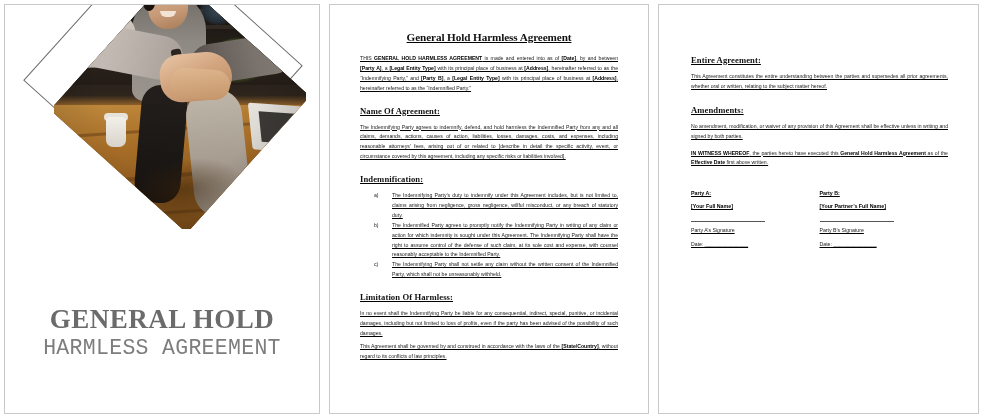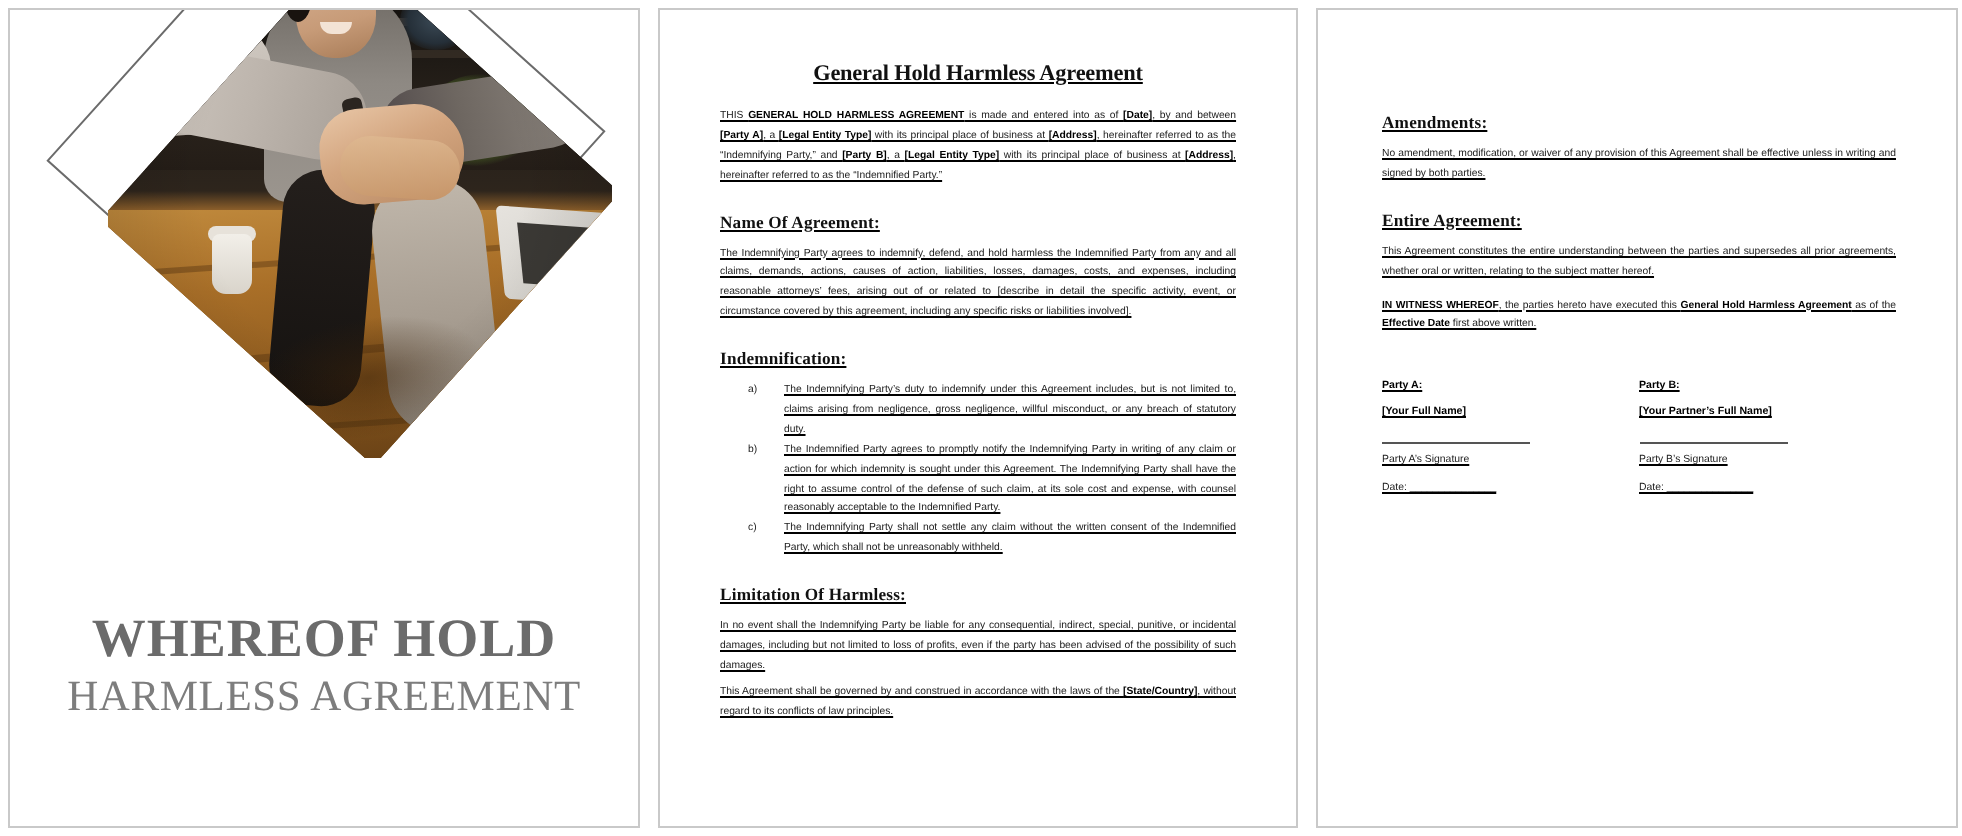--- a/index.html
+++ b/index.html
@@ -222,21 +222,21 @@
   }
   .cover-title {
     font-family: "Liberation Serif", serif;
     font-weight: bold;
     font-size: 27px;
     letter-spacing: 0.5px;
     color: #6b6b6b;
     line-height: 1.05;
   }
   .cover-subtitle {
-    font-family: Liberation Serif, serif;
+    font-family: Liberation Mono, monospace;
     font-weight: 400;
     font-size: 21.5px;
     letter-spacing: 0.3px;
     color: #7d7d7d;
     line-height: 1.3;
     margin-top: 2px;
   }
 
   
   .sheet {
@@ -370,21 +370,21 @@
           <div class="ph ph-arm-sleeve"></div>
           <div class="ph ph-watch"></div>
           <div class="ph ph-hands"></div>
           <div class="ph ph-hand2"></div>
           <div class="ph ph-shadow1"></div>
           <div class="ph ph-vignette"></div>
         </div>
       </div>
     </div>
     <div class="cover-title-wrap">
-      <div class="cover-title">WHEREOF HOLD</div>
+      <div class="cover-title">GENERAL HOLD</div>
       <div class="cover-subtitle">HARMLESS AGREEMENT</div>
     </div>
   </div>
 
   <div class="page page-body">
     <div class="sheet">
       <div class="doc-title">General Hold Harmless Agreement</div>
       <p class="p"><span>THIS </span><b>GENERAL HOLD HARMLESS AGREEMENT</b><span> is made and entered into as of </span><b>[Date]</b><span>, by and between </span><b>[Party A]</b><span>, a </span><b>[Legal Entity Type]</b><span> with its principal place of business at </span><b>[Address]</b><span>, hereinafter referred to as the “Indemnifying Party,” and </span><b>[Party B]</b><span>, a </span><b>[Legal Entity Type]</b><span> with its principal place of business at </span><b>[Address]</b><span>, hereinafter referred to as the “Indemnified Party.”</span></p>
 
       <div>
@@ -409,27 +409,27 @@
       <div>
         <p class="p"><span>This Agreement shall be governed by and construed in accordance with the laws of the </span><b>[State/Country]</b><span>, without regard to its conflicts of law principles.</span></p>
       </div>
     </div>
   </div>
 
   <div class="page page-sign">
     <div class="sheet sheet-sign">
 
       <div>
+        <div class="h2">Entire Agreement:</div>
+        <p class="p">This Agreement constitutes the entire understanding between the parties and supersedes all prior agreements, whether oral or written, relating to the subject matter hereof.</p>
+      </div>
+
+      <div>
         <div class="h2 first">Amendments:</div>
         <p class="p">No amendment, modification, or waiver of any provision of this Agreement shall be effective unless in writing and signed by both parties.</p>
-      </div>
-
-      <div>
-        <div class="h2">Entire Agreement:</div>
-        <p class="p">This Agreement constitutes the entire understanding between the parties and supersedes all prior agreements, whether oral or written, relating to the subject matter hereof.</p>
       </div>
 
       <p class="p" style="margin-top:7px;"><b>IN WITNESS WHEREOF</b><span>, the parties hereto have executed this </span><b>General Hold Harmless Agreement</b><span> as of the </span><b>Effective Date</b><span> first above written.</span></p>
 
       <div class="sig-grid">
         <div class="sig-col">
           <div class="sig-label">Party A:</div>
           <div class="sig-name">[Your Full Name]</div>
           <div class="sig-rule"></div>
           <div class="sig-caption">Party A’s Signature</div>

